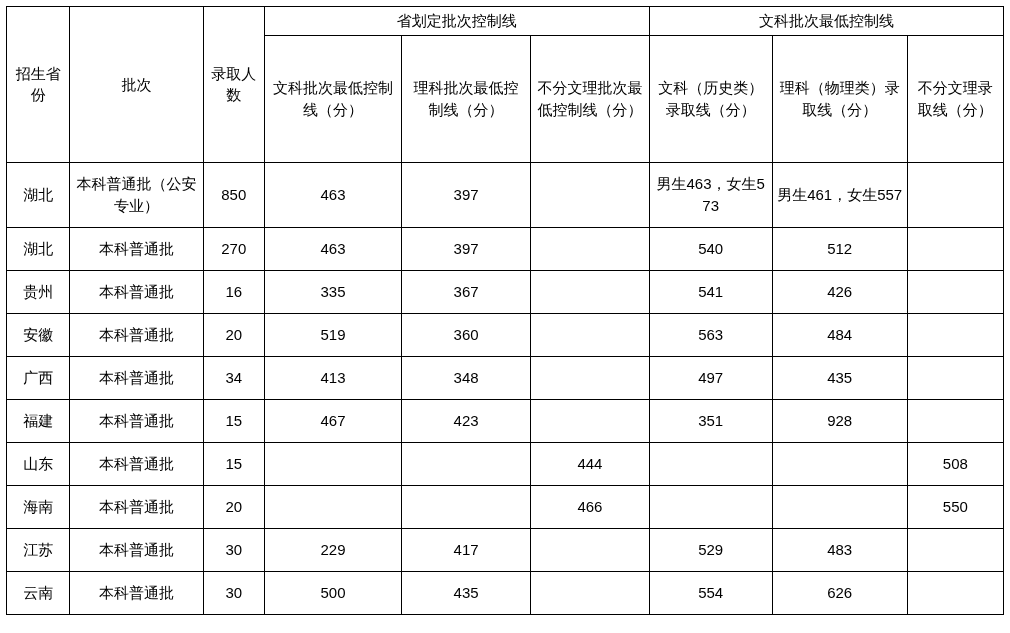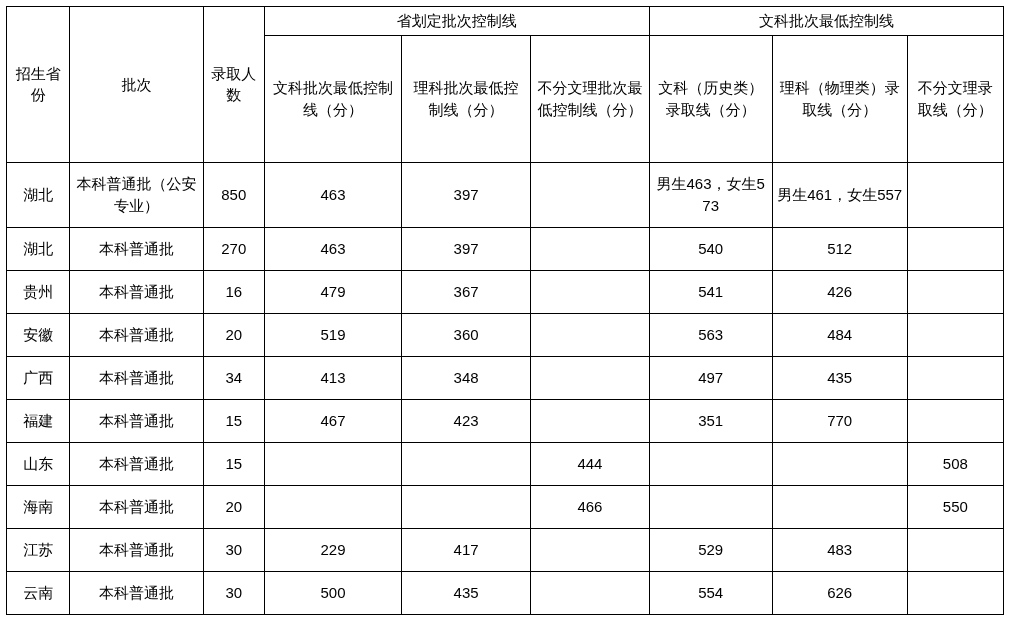--- a/index.html
+++ b/index.html
@@ -116,21 +116,21 @@
           <td>397</td>
           <td class="cell-empty"></td>
           <td>540</td>
           <td>512</td>
           <td class="cell-empty"></td>
         </tr>
         <tr>
           <td>贵州</td>
           <td>本科普通批</td>
           <td>16</td>
-          <td>479</td>
+          <td>335</td>
           <td>367</td>
           <td class="cell-empty"></td>
           <td>541</td>
           <td>426</td>
           <td class="cell-empty"></td>
         </tr>
         <tr>
           <td>安徽</td>
           <td>本科普通批</td>
           <td>20</td>
@@ -153,21 +153,21 @@
           <td class="cell-empty"></td>
         </tr>
         <tr>
           <td>福建</td>
           <td>本科普通批</td>
           <td>15</td>
           <td>467</td>
           <td>423</td>
           <td class="cell-empty"></td>
           <td>351</td>
-          <td>770</td>
+          <td>928</td>
           <td class="cell-empty"></td>
         </tr>
         <tr>
           <td>山东</td>
           <td>本科普通批</td>
           <td>15</td>
           <td class="cell-empty"></td>
           <td class="cell-empty"></td>
           <td>444</td>
           <td class="cell-empty"></td>

